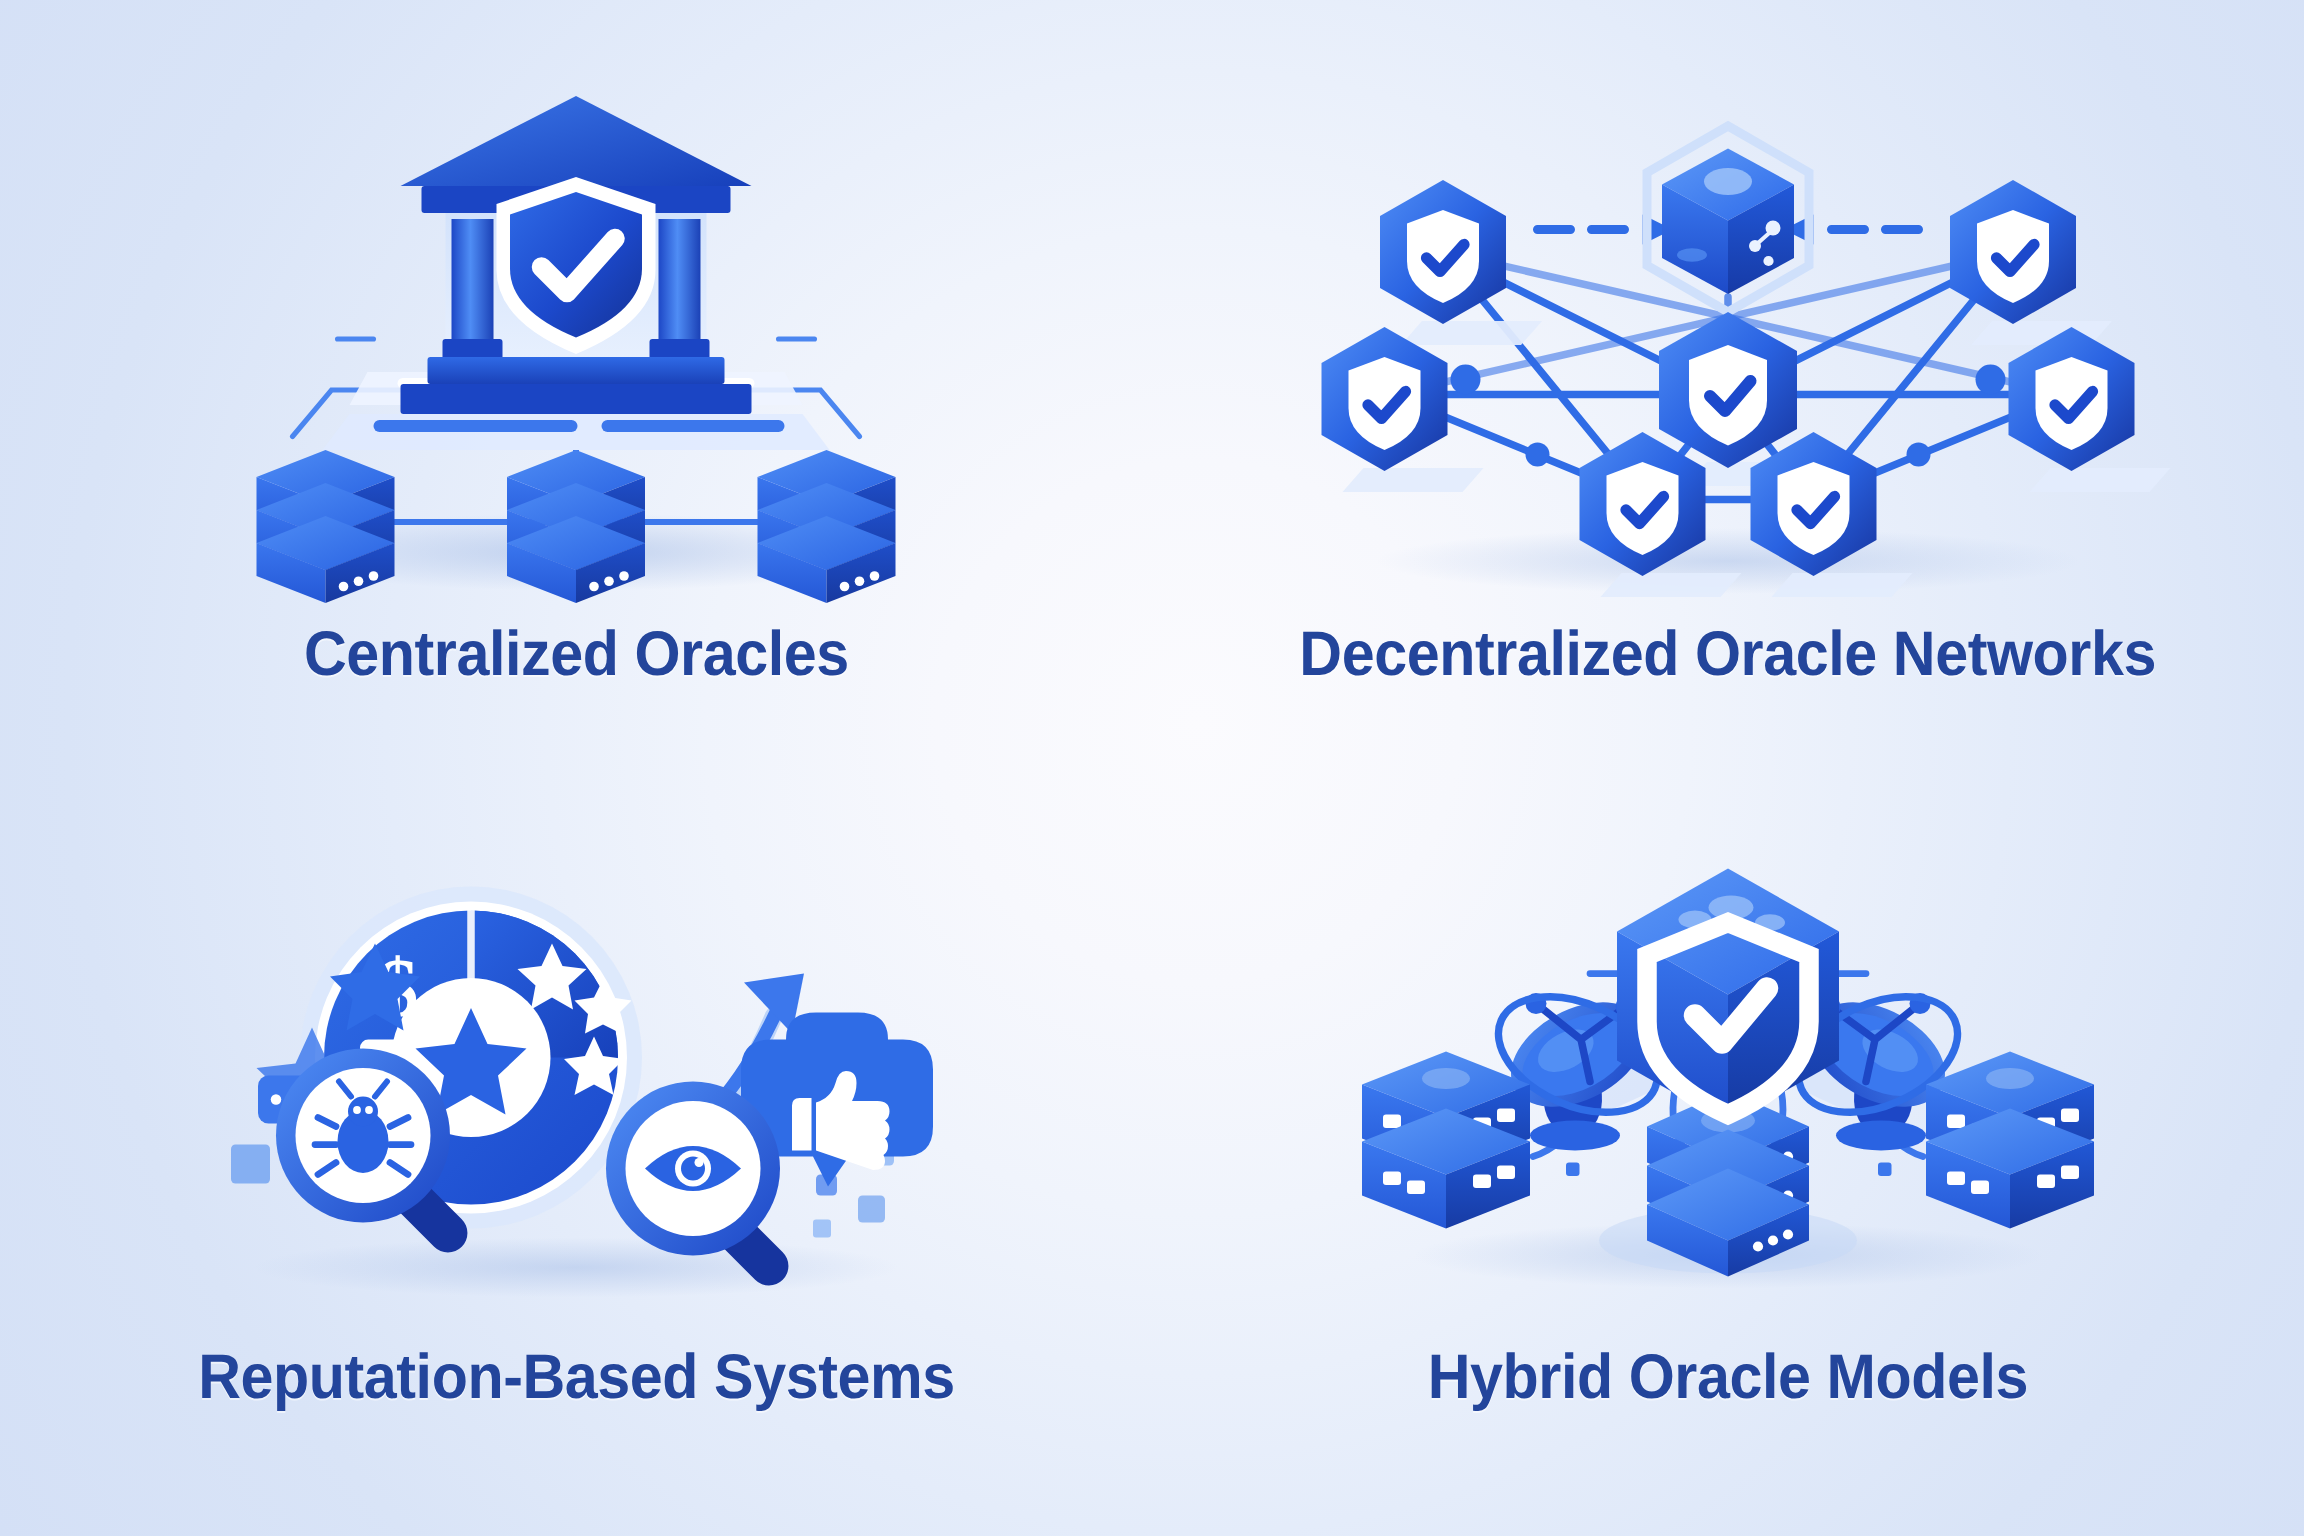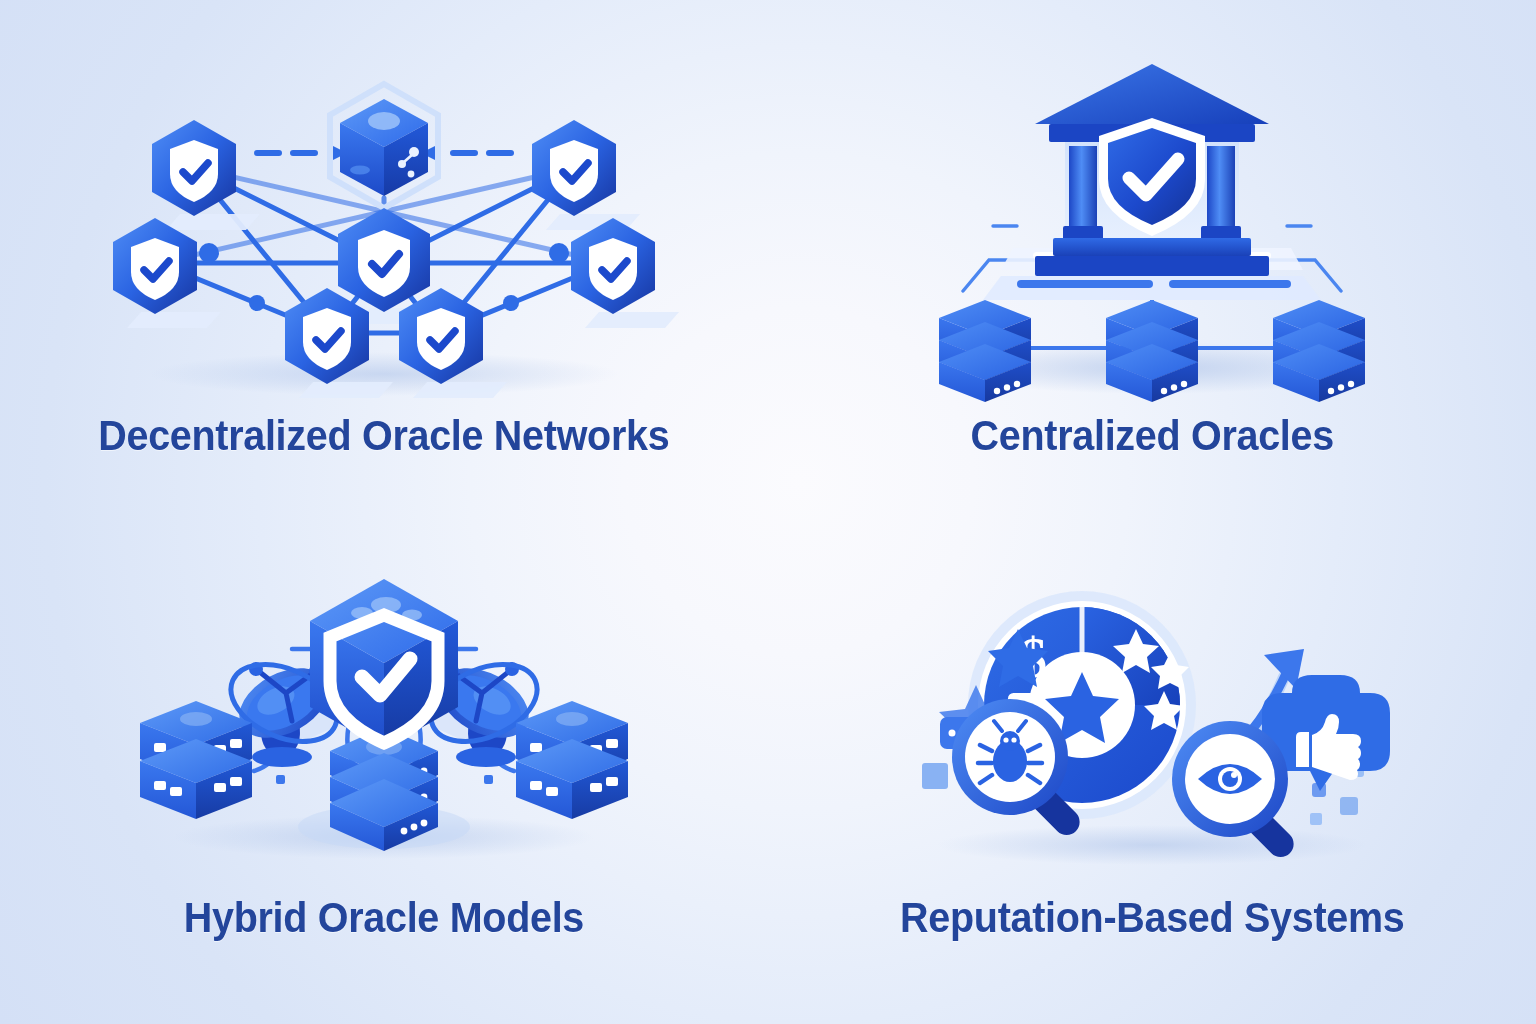--- a/index.html
+++ b/index.html
@@ -48,20 +48,201 @@
   .cell-bl .caption{margin-top:24px;}
   .cell-br .caption{margin-top:24px;}
   svg{display:block;overflow:visible;}
 </style>
 </head>
 <body>
 
 <div id="stage">
   <div class="grid">
 
+    <div class="cell cell-tl">
+      <div class="art">
+        <svg width="470" height="350" viewBox="0 0 470 350">
+          <defs>
+            <linearGradient id="roofG" x1="0" y1="0" x2="1" y2="1">
+              <stop offset="0" stop-color="#3b76e8"></stop>
+                <stop offset="1" stop-color="#1740bb"></stop>
+            </linearGradient>
+            <linearGradient id="bodyG" x1="0" y1="0" x2="0" y2="1">
+              <stop offset="0" stop-color="#cfe0fb"></stop>
+                <stop offset="1" stop-color="#e9f1fe"></stop>
+            </linearGradient>
+            <linearGradient id="colG" x1="0" y1="0" x2="1" y2="0">
+              <stop offset="0" stop-color="#1d47c6"></stop>
+                <stop offset=".45" stop-color="#4f8df5"></stop>
+                <stop offset="1" stop-color="#1b41b6"></stop>
+            </linearGradient>
+            <linearGradient id="shieldG" x1="0" y1="0" x2="1" y2="1">
+              <stop offset="0" stop-color="#2f6ae6"></stop>
+                <stop offset=".55" stop-color="#1c49cc"></stop>
+                <stop offset="1" stop-color="#143296"></stop>
+            </linearGradient>
+            <linearGradient id="stepG" x1="0" y1="0" x2="0" y2="1">
+              <stop offset="0" stop-color="#2f6ae6"></stop>
+                <stop offset="1" stop-color="#1a41b8"></stop>
+            </linearGradient>
+            <linearGradient id="srvTop" x1="0" y1="0" x2="1" y2="1">
+              <stop offset="0" stop-color="#4f8df5"></stop>
+                <stop offset="1" stop-color="#2a63e2"></stop>
+            </linearGradient>
+            <linearGradient id="srvLeft" x1="0" y1="0" x2="0" y2="1">
+              <stop offset="0" stop-color="#3a76ee"></stop>
+                <stop offset="1" stop-color="#2457d6"></stop>
+            </linearGradient>
+            <linearGradient id="srvRight" x1="0" y1="0" x2="0" y2="1">
+              <stop offset="0" stop-color="#1f4ec9"></stop>
+                <stop offset="1" stop-color="#17399f"></stop>
+            </linearGradient>
+            <radialGradient id="shadowG" cx="50%" cy="50%" r="50%">
+              <stop offset="0" stop-color="#9fb8e4" stop-opacity=".55"></stop>
+              <stop offset="1" stop-color="#9fb8e4" stop-opacity="0"></stop>
+            </radialGradient>
+          </defs>
+
+          <ellipse cx="235" cy="320" rx="215" ry="26" fill="url(#shadowG)"></ellipse>
+
+          <g stroke="#4b86f0" stroke-width="3.4" fill="none" stroke-linecap="round">
+            <path d="M118 212 L72 212 L46 243"></path>
+            <path d="M352 212 L398 212 L424 243"></path>
+            <path d="M100 178 L76 178"></path>
+            <path d="M370 178 L394 178"></path>
+          </g>
+
+          <g>
+            <path d="M84 228 L386 228 L404 252 L66 252 Z" fill="#dfeaff" opacity=".85"></path>
+            <path d="M96 200 L374 200 L386 222 L84 222 Z" fill="#eef4ff" opacity=".9"></path>
+            <rect x="116" y="204" width="110" height="7" rx="3.5" fill="#ffffff" opacity=".95"></rect>
+            <rect x="244" y="204" width="110" height="7" rx="3.5" fill="#ffffff" opacity=".95"></rect>
+            <rect x="100" y="232" width="136" height="8" rx="4" fill="#3c77ec"></rect>
+            <rect x="252" y="232" width="122" height="8" rx="4" fill="#3c77ec"></rect>
+          </g>
+
+          <rect x="148" y="74" width="174" height="128" fill="url(#bodyG)"></rect>
+
+          <path d="M235 16 L352 76 L118 76 Z" fill="url(#roofG)"></path>
+          <rect x="132" y="76" width="206" height="18" rx="2" fill="#1b45c4"></rect>
+
+          <g>
+            <rect x="152" y="98" width="28" height="82" fill="url(#colG)"></rect>
+            <rect x="146" y="178" width="40" height="14" rx="2" fill="#1b45c4"></rect>
+            <rect x="290" y="98" width="28" height="82" fill="url(#colG)"></rect>
+            <rect x="284" y="178" width="40" height="14" rx="2" fill="#1b45c4"></rect>
+          </g>
+
+          <g>
+            <path d="M235 70 L288 88 L288 132 Q288 166 235 188 Q182 166 182 132 L182 88 Z" fill="#ffffff"></path>
+            <path d="M235 80 L279 95 L279 131 Q279 159 235 177 Q191 159 191 131 L191 95 Z" fill="url(#shieldG)"></path>
+            <path d="M212 130 L229 147 L261 111" stroke="#ffffff" stroke-width="13" fill="none" stroke-linecap="round" stroke-linejoin="round"></path>
+          </g>
+
+          <g>
+            <rect x="136" y="190" width="198" height="18" rx="2" fill="url(#stepG)"></rect>
+            <rect x="118" y="208" width="234" height="20" rx="2" fill="#1b45c4"></rect>
+          </g>
+
+          <g stroke="#3c77ec" stroke-width="4" fill="none">
+            <path d="M235 252 L235 286"></path>
+            <path d="M100 300 L372 300"></path>
+          </g>
+
+          <g>
+            <g transform="translate(22,252)">
+              <g>
+                <path d="M0 18 L46 0 L92 18 L46 36 Z" fill="url(#srvTop)"></path>
+                <path d="M0 18 L46 36 L46 58 L0 40 Z" fill="url(#srvLeft)"></path>
+                <path d="M92 18 L46 36 L46 58 L92 40 Z" fill="url(#srvRight)"></path>
+                <circle cx="58" cy="47" r="3.2" fill="#fff"></circle>
+                  <circle cx="68" cy="43.5" r="3.2" fill="#fff"></circle>
+                  <circle cx="78" cy="40" r="3.2" fill="#fff"></circle>
+              </g>
+              <g transform="translate(0,22)">
+                <path d="M0 18 L46 0 L92 18 L46 36 Z" fill="url(#srvTop)"></path>
+                <path d="M0 18 L46 36 L46 58 L0 40 Z" fill="url(#srvLeft)"></path>
+                <path d="M92 18 L46 36 L46 58 L92 40 Z" fill="url(#srvRight)"></path>
+                <circle cx="58" cy="47" r="3.2" fill="#fff"></circle>
+                  <circle cx="68" cy="43.5" r="3.2" fill="#fff"></circle>
+                  <circle cx="78" cy="40" r="3.2" fill="#fff"></circle>
+              </g>
+              <g transform="translate(0,44)">
+                <path d="M0 18 L46 0 L92 18 L46 36 Z" fill="url(#srvTop)"></path>
+                <path d="M0 18 L46 36 L46 58 L0 40 Z" fill="url(#srvLeft)"></path>
+                <path d="M92 18 L46 36 L46 58 L92 40 Z" fill="url(#srvRight)"></path>
+                <circle cx="58" cy="47" r="3.2" fill="#fff"></circle>
+                  <circle cx="68" cy="43.5" r="3.2" fill="#fff"></circle>
+                  <circle cx="78" cy="40" r="3.2" fill="#fff"></circle>
+              </g>
+            </g>
+          </g>
+
+          <g>
+            <g transform="translate(189,252)">
+              <g>
+                <path d="M0 18 L46 0 L92 18 L46 36 Z" fill="url(#srvTop)"></path>
+                <path d="M0 18 L46 36 L46 58 L0 40 Z" fill="url(#srvLeft)"></path>
+                <path d="M92 18 L46 36 L46 58 L92 40 Z" fill="url(#srvRight)"></path>
+                <circle cx="58" cy="47" r="3.2" fill="#fff"></circle>
+                  <circle cx="68" cy="43.5" r="3.2" fill="#fff"></circle>
+                  <circle cx="78" cy="40" r="3.2" fill="#fff"></circle>
+              </g>
+              <g transform="translate(0,22)">
+                <path d="M0 18 L46 0 L92 18 L46 36 Z" fill="url(#srvTop)"></path>
+                <path d="M0 18 L46 36 L46 58 L0 40 Z" fill="url(#srvLeft)"></path>
+                <path d="M92 18 L46 36 L46 58 L92 40 Z" fill="url(#srvRight)"></path>
+                <circle cx="58" cy="47" r="3.2" fill="#fff"></circle>
+                  <circle cx="68" cy="43.5" r="3.2" fill="#fff"></circle>
+                  <circle cx="78" cy="40" r="3.2" fill="#fff"></circle>
+              </g>
+              <g transform="translate(0,44)">
+                <path d="M0 18 L46 0 L92 18 L46 36 Z" fill="url(#srvTop)"></path>
+                <path d="M0 18 L46 36 L46 58 L0 40 Z" fill="url(#srvLeft)"></path>
+                <path d="M92 18 L46 36 L46 58 L92 40 Z" fill="url(#srvRight)"></path>
+                <circle cx="58" cy="47" r="3.2" fill="#fff"></circle>
+                  <circle cx="68" cy="43.5" r="3.2" fill="#fff"></circle>
+                  <circle cx="78" cy="40" r="3.2" fill="#fff"></circle>
+              </g>
+            </g>
+          </g>
+
+          <g>
+            <g transform="translate(356,252)">
+              <g>
+                <path d="M0 18 L46 0 L92 18 L46 36 Z" fill="url(#srvTop)"></path>
+                <path d="M0 18 L46 36 L46 58 L0 40 Z" fill="url(#srvLeft)"></path>
+                <path d="M92 18 L46 36 L46 58 L92 40 Z" fill="url(#srvRight)"></path>
+                <circle cx="58" cy="47" r="3.2" fill="#fff"></circle>
+                  <circle cx="68" cy="43.5" r="3.2" fill="#fff"></circle>
+                  <circle cx="78" cy="40" r="3.2" fill="#fff"></circle>
+              </g>
+              <g transform="translate(0,22)">
+                <path d="M0 18 L46 0 L92 18 L46 36 Z" fill="url(#srvTop)"></path>
+                <path d="M0 18 L46 36 L46 58 L0 40 Z" fill="url(#srvLeft)"></path>
+                <path d="M92 18 L46 36 L46 58 L92 40 Z" fill="url(#srvRight)"></path>
+                <circle cx="58" cy="47" r="3.2" fill="#fff"></circle>
+                  <circle cx="68" cy="43.5" r="3.2" fill="#fff"></circle>
+                  <circle cx="78" cy="40" r="3.2" fill="#fff"></circle>
+              </g>
+              <g transform="translate(0,44)">
+                <path d="M0 18 L46 0 L92 18 L46 36 Z" fill="url(#srvTop)"></path>
+                <path d="M0 18 L46 36 L46 58 L0 40 Z" fill="url(#srvLeft)"></path>
+                <path d="M92 18 L46 36 L46 58 L92 40 Z" fill="url(#srvRight)"></path>
+                <circle cx="58" cy="47" r="3.2" fill="#fff"></circle>
+                  <circle cx="68" cy="43.5" r="3.2" fill="#fff"></circle>
+                  <circle cx="78" cy="40" r="3.2" fill="#fff"></circle>
+              </g>
+            </g>
+          </g>
+        </svg>
+      </div>
+      <div class="caption">Centralized Oracles</div>
+    </div>
+
     <div class="cell cell-tr">
       <div class="art">
         <svg width="570" height="350" viewBox="0 0 570 350">
           <defs>
             <linearGradient id="hexG" x1="0" y1="0" x2="1" y2="1">
               <stop offset="0" stop-color="#4f8df5"></stop>
                 <stop offset=".5" stop-color="#2a63e2"></stop>
                 <stop offset="1" stop-color="#16349e"></stop>
             </linearGradient>
             <linearGradient id="cubeTop" x1="0" y1="0" x2="1" y2="1">
@@ -172,199 +353,136 @@
             <path d="M-14 46 L66 46 L52 62 L-28 62 Z" fill="#e3ecfd" opacity=".95"></path>
             <path d="M0 -48 L42 -24 L42 24 L0 48 L-42 24 L-42 -24 Z" fill="url(#hexG)"></path>
             <path d="M0 -28 L24 -19 L24 6 Q24 24 0 34 Q-24 24 -24 6 L-24 -19 Z" fill="#ffffff"></path>
             <path d="M-11 4 L-2 13 L14 -5" stroke="#1c49cc" stroke-width="7.5" fill="none" stroke-linecap="round" stroke-linejoin="round"></path>
           </g>
         </svg>
       </div>
       <div class="caption">Decentralized Oracle Networks</div>
     </div>
 
-    <div class="cell cell-tl">
+    <div class="cell cell-bl">
       <div class="art">
-        <svg width="470" height="350" viewBox="0 0 470 350">
+        <svg width="520" height="320" viewBox="0 0 520 320">
           <defs>
-            <linearGradient id="roofG" x1="0" y1="0" x2="1" y2="1">
-              <stop offset="0" stop-color="#3b76e8"></stop>
-                <stop offset="1" stop-color="#1740bb"></stop>
-            </linearGradient>
-            <linearGradient id="bodyG" x1="0" y1="0" x2="0" y2="1">
-              <stop offset="0" stop-color="#cfe0fb"></stop>
-                <stop offset="1" stop-color="#e9f1fe"></stop>
-            </linearGradient>
-            <linearGradient id="colG" x1="0" y1="0" x2="1" y2="0">
-              <stop offset="0" stop-color="#1d47c6"></stop>
-                <stop offset=".45" stop-color="#4f8df5"></stop>
-                <stop offset="1" stop-color="#1b41b6"></stop>
-            </linearGradient>
-            <linearGradient id="shieldG" x1="0" y1="0" x2="1" y2="1">
-              <stop offset="0" stop-color="#2f6ae6"></stop>
-                <stop offset=".55" stop-color="#1c49cc"></stop>
-                <stop offset="1" stop-color="#143296"></stop>
-            </linearGradient>
-            <linearGradient id="stepG" x1="0" y1="0" x2="0" y2="1">
-              <stop offset="0" stop-color="#2f6ae6"></stop>
-                <stop offset="1" stop-color="#1a41b8"></stop>
-            </linearGradient>
-            <linearGradient id="srvTop" x1="0" y1="0" x2="1" y2="1">
+            <linearGradient id="dialG" x1="0" y1="0" x2="1" y2="1">
+              <stop offset="0" stop-color="#2f6ce6"></stop>
+                <stop offset="1" stop-color="#1b49cc"></stop>
+            </linearGradient>
+            <linearGradient id="dialG2" x1="0" y1="0" x2="1" y2="1">
+              <stop offset="0" stop-color="#2a63e2"></stop>
+                <stop offset="1" stop-color="#1741bb"></stop>
+            </linearGradient>
+            <linearGradient id="lensRim" x1="0" y1="0" x2="1" y2="1">
               <stop offset="0" stop-color="#4f8df5"></stop>
-                <stop offset="1" stop-color="#2a63e2"></stop>
-            </linearGradient>
-            <linearGradient id="srvLeft" x1="0" y1="0" x2="0" y2="1">
-              <stop offset="0" stop-color="#3a76ee"></stop>
-                <stop offset="1" stop-color="#2457d6"></stop>
-            </linearGradient>
-            <linearGradient id="srvRight" x1="0" y1="0" x2="0" y2="1">
-              <stop offset="0" stop-color="#1f4ec9"></stop>
-                <stop offset="1" stop-color="#17399f"></stop>
-            </linearGradient>
-            <radialGradient id="shadowG" cx="50%" cy="50%" r="50%">
-              <stop offset="0" stop-color="#9fb8e4" stop-opacity=".55"></stop>
+                <stop offset="1" stop-color="#1d47c6"></stop>
+            </linearGradient>
+            <radialGradient id="shadowG3" cx="50%" cy="50%" r="50%">
+              <stop offset="0" stop-color="#9fb8e4" stop-opacity=".45"></stop>
               <stop offset="1" stop-color="#9fb8e4" stop-opacity="0"></stop>
             </radialGradient>
           </defs>
 
-          <ellipse cx="235" cy="320" rx="215" ry="26" fill="url(#shadowG)"></ellipse>
-
-          <g stroke="#4b86f0" stroke-width="3.4" fill="none" stroke-linecap="round">
-            <path d="M118 212 L72 212 L46 243"></path>
-            <path d="M352 212 L398 212 L424 243"></path>
-            <path d="M100 178 L76 178"></path>
-            <path d="M370 178 L394 178"></path>
-          </g>
-
-          <g>
-            <path d="M84 228 L386 228 L404 252 L66 252 Z" fill="#dfeaff" opacity=".85"></path>
-            <path d="M96 200 L374 200 L386 222 L84 222 Z" fill="#eef4ff" opacity=".9"></path>
-            <rect x="116" y="204" width="110" height="7" rx="3.5" fill="#ffffff" opacity=".95"></rect>
-            <rect x="244" y="204" width="110" height="7" rx="3.5" fill="#ffffff" opacity=".95"></rect>
-            <rect x="100" y="232" width="136" height="8" rx="4" fill="#3c77ec"></rect>
-            <rect x="252" y="232" width="122" height="8" rx="4" fill="#3c77ec"></rect>
-          </g>
-
-          <rect x="148" y="74" width="174" height="128" fill="url(#bodyG)"></rect>
-
-          <path d="M235 16 L352 76 L118 76 Z" fill="url(#roofG)"></path>
-          <rect x="132" y="76" width="206" height="18" rx="2" fill="#1b45c4"></rect>
-
-          <g>
-            <rect x="152" y="98" width="28" height="82" fill="url(#colG)"></rect>
-            <rect x="146" y="178" width="40" height="14" rx="2" fill="#1b45c4"></rect>
-            <rect x="290" y="98" width="28" height="82" fill="url(#colG)"></rect>
-            <rect x="284" y="178" width="40" height="14" rx="2" fill="#1b45c4"></rect>
-          </g>
-
-          <g>
-            <path d="M235 70 L288 88 L288 132 Q288 166 235 188 Q182 166 182 132 L182 88 Z" fill="#ffffff"></path>
-            <path d="M235 80 L279 95 L279 131 Q279 159 235 177 Q191 159 191 131 L191 95 Z" fill="url(#shieldG)"></path>
-            <path d="M212 130 L229 147 L261 111" stroke="#ffffff" stroke-width="13" fill="none" stroke-linecap="round" stroke-linejoin="round"></path>
-          </g>
-
-          <g>
-            <rect x="136" y="190" width="198" height="18" rx="2" fill="url(#stepG)"></rect>
-            <rect x="118" y="208" width="234" height="20" rx="2" fill="#1b45c4"></rect>
-          </g>
-
-          <g stroke="#3c77ec" stroke-width="4" fill="none">
-            <path d="M235 252 L235 286"></path>
-            <path d="M100 300 L372 300"></path>
-          </g>
-
-          <g>
-            <g transform="translate(22,252)">
-              <g>
-                <path d="M0 18 L46 0 L92 18 L46 36 Z" fill="url(#srvTop)"></path>
-                <path d="M0 18 L46 36 L46 58 L0 40 Z" fill="url(#srvLeft)"></path>
-                <path d="M92 18 L46 36 L46 58 L92 40 Z" fill="url(#srvRight)"></path>
-                <circle cx="58" cy="47" r="3.2" fill="#fff"></circle>
-                  <circle cx="68" cy="43.5" r="3.2" fill="#fff"></circle>
-                  <circle cx="78" cy="40" r="3.2" fill="#fff"></circle>
-              </g>
-              <g transform="translate(0,22)">
-                <path d="M0 18 L46 0 L92 18 L46 36 Z" fill="url(#srvTop)"></path>
-                <path d="M0 18 L46 36 L46 58 L0 40 Z" fill="url(#srvLeft)"></path>
-                <path d="M92 18 L46 36 L46 58 L92 40 Z" fill="url(#srvRight)"></path>
-                <circle cx="58" cy="47" r="3.2" fill="#fff"></circle>
-                  <circle cx="68" cy="43.5" r="3.2" fill="#fff"></circle>
-                  <circle cx="78" cy="40" r="3.2" fill="#fff"></circle>
-              </g>
-              <g transform="translate(0,44)">
-                <path d="M0 18 L46 0 L92 18 L46 36 Z" fill="url(#srvTop)"></path>
-                <path d="M0 18 L46 36 L46 58 L0 40 Z" fill="url(#srvLeft)"></path>
-                <path d="M92 18 L46 36 L46 58 L92 40 Z" fill="url(#srvRight)"></path>
-                <circle cx="58" cy="47" r="3.2" fill="#fff"></circle>
-                  <circle cx="68" cy="43.5" r="3.2" fill="#fff"></circle>
-                  <circle cx="78" cy="40" r="3.2" fill="#fff"></circle>
-              </g>
-            </g>
-          </g>
-
-          <g>
-            <g transform="translate(189,252)">
-              <g>
-                <path d="M0 18 L46 0 L92 18 L46 36 Z" fill="url(#srvTop)"></path>
-                <path d="M0 18 L46 36 L46 58 L0 40 Z" fill="url(#srvLeft)"></path>
-                <path d="M92 18 L46 36 L46 58 L92 40 Z" fill="url(#srvRight)"></path>
-                <circle cx="58" cy="47" r="3.2" fill="#fff"></circle>
-                  <circle cx="68" cy="43.5" r="3.2" fill="#fff"></circle>
-                  <circle cx="78" cy="40" r="3.2" fill="#fff"></circle>
-              </g>
-              <g transform="translate(0,22)">
-                <path d="M0 18 L46 0 L92 18 L46 36 Z" fill="url(#srvTop)"></path>
-                <path d="M0 18 L46 36 L46 58 L0 40 Z" fill="url(#srvLeft)"></path>
-                <path d="M92 18 L46 36 L46 58 L92 40 Z" fill="url(#srvRight)"></path>
-                <circle cx="58" cy="47" r="3.2" fill="#fff"></circle>
-                  <circle cx="68" cy="43.5" r="3.2" fill="#fff"></circle>
-                  <circle cx="78" cy="40" r="3.2" fill="#fff"></circle>
-              </g>
-              <g transform="translate(0,44)">
-                <path d="M0 18 L46 0 L92 18 L46 36 Z" fill="url(#srvTop)"></path>
-                <path d="M0 18 L46 36 L46 58 L0 40 Z" fill="url(#srvLeft)"></path>
-                <path d="M92 18 L46 36 L46 58 L92 40 Z" fill="url(#srvRight)"></path>
-                <circle cx="58" cy="47" r="3.2" fill="#fff"></circle>
-                  <circle cx="68" cy="43.5" r="3.2" fill="#fff"></circle>
-                  <circle cx="78" cy="40" r="3.2" fill="#fff"></circle>
-              </g>
-            </g>
-          </g>
-
-          <g>
-            <g transform="translate(356,252)">
-              <g>
-                <path d="M0 18 L46 0 L92 18 L46 36 Z" fill="url(#srvTop)"></path>
-                <path d="M0 18 L46 36 L46 58 L0 40 Z" fill="url(#srvLeft)"></path>
-                <path d="M92 18 L46 36 L46 58 L92 40 Z" fill="url(#srvRight)"></path>
-                <circle cx="58" cy="47" r="3.2" fill="#fff"></circle>
-                  <circle cx="68" cy="43.5" r="3.2" fill="#fff"></circle>
-                  <circle cx="78" cy="40" r="3.2" fill="#fff"></circle>
-              </g>
-              <g transform="translate(0,22)">
-                <path d="M0 18 L46 0 L92 18 L46 36 Z" fill="url(#srvTop)"></path>
-                <path d="M0 18 L46 36 L46 58 L0 40 Z" fill="url(#srvLeft)"></path>
-                <path d="M92 18 L46 36 L46 58 L92 40 Z" fill="url(#srvRight)"></path>
-                <circle cx="58" cy="47" r="3.2" fill="#fff"></circle>
-                  <circle cx="68" cy="43.5" r="3.2" fill="#fff"></circle>
-                  <circle cx="78" cy="40" r="3.2" fill="#fff"></circle>
-              </g>
-              <g transform="translate(0,44)">
-                <path d="M0 18 L46 0 L92 18 L46 36 Z" fill="url(#srvTop)"></path>
-                <path d="M0 18 L46 36 L46 58 L0 40 Z" fill="url(#srvLeft)"></path>
-                <path d="M92 18 L46 36 L46 58 L92 40 Z" fill="url(#srvRight)"></path>
-                <circle cx="58" cy="47" r="3.2" fill="#fff"></circle>
-                  <circle cx="68" cy="43.5" r="3.2" fill="#fff"></circle>
-                  <circle cx="78" cy="40" r="3.2" fill="#fff"></circle>
-              </g>
+          <ellipse cx="260" cy="300" rx="215" ry="20" fill="url(#shadowG3)"></ellipse>
+
+          <g>
+            <path d="M296 238 Q352 226 392 132" stroke="#bdd4f8" stroke-width="12" fill="none" stroke-linecap="round"></path>
+            <path d="M300 226 Q356 214 398 120" stroke="#3c77ec" stroke-width="9" fill="none" stroke-linecap="round"></path>
+            <path d="M372 110 L412 104 L404 144 Z" fill="#3c77ec"></path>
+          </g>
+
+          <g>
+            <circle cx="190" cy="160" r="114" fill="#dce8fc" opacity=".9"></circle>
+            <circle cx="190" cy="160" r="104" fill="#ffffff"></circle>
+            <circle cx="190" cy="160" r="98" fill="url(#dialG)"></circle>
+            <path d="M190 62 A98 98 0 0 1 288 160 L190 160 Z" fill="url(#dialG2)"></path>
+            <line x1="190" y1="60" x2="190" y2="160" stroke="#ffffff" stroke-width="5" opacity=".9"></line>
+
+            <g>
+              <text x="141" y="132" fill="#ffffff" font-size="56" font-weight="bold" font-family="'Liberation Serif', serif" text-anchor="middle">$</text>
+            </g>
+
+            <g fill="#ffffff">
+              <rect x="116" y="148" width="66" height="11" rx="5.5"></rect>
+              <rect x="116" y="170" width="66" height="11" rx="5.5"></rect>
+              <rect x="120" y="192" width="54" height="11" rx="5.5" opacity=".9"></rect>
+            </g>
+
+            <g fill="#ffffff">
+              <path d="M244 84 l7 15 16 2 -12 11 3 16 -14 -8 -14 8 3 -16 -12 -11 16 -2 z"></path>
+              <path d="M278 108 l6 12 13 2 -9 9 2 13 -12 -6 -12 6 2 -13 -9 -9 13 -2 z"></path>
+              <path d="M272 146 l6 13 14 2 -10 10 3 14 -13 -7 -13 7 3 -14 -10 -10 14 -2 z"></path>
+            </g>
+
+            <g>
+              <circle cx="190" cy="160" r="53" fill="#ffffff"></circle>
+              <path d="M190 127 l11 24 26 3 -19 18 5 26 -23 -13 -23 13 5 -26 -19 -18 26 -3 z" fill="#2a63e2"></path>
+            </g>
+          </g>
+
+          <g>
+            <path d="M84 140 l11 24 26 3 -19 18 5 26 -23 -13 -23 13 5 -26 -19 -18 26 -3 z" fill="#3c77ec" opacity=".82"></path>
+            <path d="M126 84 l9 19 21 3 -15 15 4 21 -19 -11 -19 11 4 -21 -15 -15 21 -3 z" fill="#2f6ce6"></path>
+          </g>
+
+          <g>
+            <rect x="48" y="172" width="38" height="32" rx="7" fill="#3c77ec"></rect>
+            <circle cx="60" cy="188" r="3.5" fill="#ffffff"></circle>
+            <circle cx="70" cy="188" r="3.5" fill="#ffffff"></circle>
+          </g>
+
+          <g>
+            <rect x="30" y="218" width="26" height="26" rx="3" fill="#6fa1f0" opacity=".8"></rect>
+            <rect x="424" y="196" width="20" height="20" rx="3" fill="#6fa1f0" opacity=".75"></rect>
+            <rect x="456" y="216" width="16" height="16" rx="3" fill="#8ab4f5" opacity=".8"></rect>
+            <rect x="420" y="238" width="14" height="14" rx="3" fill="#3c77ec" opacity=".7"></rect>
+            <rect x="448" y="252" width="18" height="18" rx="3" fill="#6fa1f0" opacity=".7"></rect>
+            <rect x="418" y="268" width="12" height="12" rx="2" fill="#8ab4f5" opacity=".75"></rect>
+          </g>
+
+          <g>
+            <path d="M370 168 q0-20 20-20 h10 q0-18 20-18 h28 q20 0 20 18 h10 q20 0 20 20 v38
+                     q0 20-20 20 h-36 l-14 20 -10-20 h-28 q-20 0-20-20 z" fill="#2f6ce6"></path>
+            <path d="M404 222 v-30 q0-5 5-5 h8 v35 z" fill="#ffffff"></path>
+            <path d="M420 222 v-32 q10-3 13-13 2-8 7-8 7 0 7 8 0 6-3 12 h17 q8 0 8 7 0 4-3 6 3 2 3 6
+                     0 4-3 6 2 2 2 5 0 4-3 6 1 2 1 4 0 6-8 6 z" fill="#ffffff"></path>
+          </g>
+
+          <g>
+            <rect x="152" y="236" width="58" height="26" rx="13" fill="#16349e" transform="rotate(45 152 236)"></rect>
+            <circle cx="118" cy="212" r="58" fill="url(#lensRim)"></circle>
+            <circle cx="118" cy="212" r="45" fill="#ffffff"></circle>
+            <g fill="#2a63e2">
+              <ellipse cx="118" cy="216" rx="17" ry="21"></ellipse>
+              <circle cx="118" cy="196" r="10"></circle>
+              <circle cx="114" cy="195" r="2.6" fill="#ffffff"></circle>
+              <circle cx="122" cy="195" r="2.6" fill="#ffffff"></circle>
+              <path d="M110 186 L102 176 M126 186 L134 176" stroke="#2a63e2" stroke-width="4" stroke-linecap="round"></path>
+              <path d="M100 206 L88 200 M100 218 L86 218 M100 230 L88 238" stroke="#2a63e2" stroke-width="4.5" stroke-linecap="round"></path>
+              <path d="M136 206 L148 200 M136 218 L150 218 M136 230 L148 238" stroke="#2a63e2" stroke-width="4.5" stroke-linecap="round"></path>
+            </g>
+          </g>
+
+          <g>
+            <rect x="366" y="258" width="58" height="26" rx="13" fill="#16349e" transform="rotate(45 366 258)"></rect>
+            <circle cx="338" cy="234" r="58" fill="url(#lensRim)"></circle>
+            <circle cx="338" cy="234" r="45" fill="#ffffff"></circle>
+            <g>
+              <path d="M306 234 q32-30 64 0 -32 30 -64 0 z" fill="#2a63e2"></path>
+              <circle cx="338" cy="234" r="12" fill="#ffffff"></circle>
+              <circle cx="338" cy="234" r="8" fill="#2a63e2"></circle>
+              <circle cx="342" cy="230" r="3" fill="#ffffff"></circle>
             </g>
           </g>
         </svg>
       </div>
-      <div class="caption">Centralized Oracles</div>
+      <div class="caption">Reputation-Based Systems</div>
     </div>
 
     <div class="cell cell-br">
       <div class="art">
         <svg width="520" height="320" viewBox="0 0 520 320">
           <defs>
             <linearGradient id="hcTop" x1="0" y1="0" x2="1" y2="1">
               <stop offset="0" stop-color="#5d99f7"></stop>
                 <stop offset="1" stop-color="#2e6ae9"></stop>
             </linearGradient>
@@ -542,132 +660,14 @@
               <ellipse cx="28" cy="-42" rx="10" ry="5.5"></ellipse>
             </g>
             <path d="M0 -42 L54 -20 L54 24 Q54 62 0 86 Q-54 62 -54 24 L-54 -20 Z" fill="none" stroke="#ffffff" stroke-width="13"></path>
             <path d="M-22 20 L-4 38 L26 2" stroke="#ffffff" stroke-width="15" fill="none" stroke-linecap="round" stroke-linejoin="round"></path>
           </g>
         </svg>
       </div>
       <div class="caption">Hybrid Oracle Models</div>
     </div>
 
-    <div class="cell cell-bl">
-      <div class="art">
-        <svg width="520" height="320" viewBox="0 0 520 320">
-          <defs>
-            <linearGradient id="dialG" x1="0" y1="0" x2="1" y2="1">
-              <stop offset="0" stop-color="#2f6ce6"></stop>
-                <stop offset="1" stop-color="#1b49cc"></stop>
-            </linearGradient>
-            <linearGradient id="dialG2" x1="0" y1="0" x2="1" y2="1">
-              <stop offset="0" stop-color="#2a63e2"></stop>
-                <stop offset="1" stop-color="#1741bb"></stop>
-            </linearGradient>
-            <linearGradient id="lensRim" x1="0" y1="0" x2="1" y2="1">
-              <stop offset="0" stop-color="#4f8df5"></stop>
-                <stop offset="1" stop-color="#1d47c6"></stop>
-            </linearGradient>
-            <radialGradient id="shadowG3" cx="50%" cy="50%" r="50%">
-              <stop offset="0" stop-color="#9fb8e4" stop-opacity=".45"></stop>
-              <stop offset="1" stop-color="#9fb8e4" stop-opacity="0"></stop>
-            </radialGradient>
-          </defs>
-
-          <ellipse cx="260" cy="300" rx="215" ry="20" fill="url(#shadowG3)"></ellipse>
-
-          <g>
-            <path d="M296 238 Q352 226 392 132" stroke="#bdd4f8" stroke-width="12" fill="none" stroke-linecap="round"></path>
-            <path d="M300 226 Q356 214 398 120" stroke="#3c77ec" stroke-width="9" fill="none" stroke-linecap="round"></path>
-            <path d="M372 110 L412 104 L404 144 Z" fill="#3c77ec"></path>
-          </g>
-
-          <g>
-            <circle cx="190" cy="160" r="114" fill="#dce8fc" opacity=".9"></circle>
-            <circle cx="190" cy="160" r="104" fill="#ffffff"></circle>
-            <circle cx="190" cy="160" r="98" fill="url(#dialG)"></circle>
-            <path d="M190 62 A98 98 0 0 1 288 160 L190 160 Z" fill="url(#dialG2)"></path>
-            <line x1="190" y1="60" x2="190" y2="160" stroke="#ffffff" stroke-width="5" opacity=".9"></line>
-
-            <g>
-              <text x="141" y="132" fill="#ffffff" font-size="56" font-weight="bold" font-family="'Liberation Serif', serif" text-anchor="middle">$</text>
-            </g>
-
-            <g fill="#ffffff">
-              <rect x="116" y="148" width="66" height="11" rx="5.5"></rect>
-              <rect x="116" y="170" width="66" height="11" rx="5.5"></rect>
-              <rect x="120" y="192" width="54" height="11" rx="5.5" opacity=".9"></rect>
-            </g>
-
-            <g fill="#ffffff">
-              <path d="M244 84 l7 15 16 2 -12 11 3 16 -14 -8 -14 8 3 -16 -12 -11 16 -2 z"></path>
-              <path d="M278 108 l6 12 13 2 -9 9 2 13 -12 -6 -12 6 2 -13 -9 -9 13 -2 z"></path>
-              <path d="M272 146 l6 13 14 2 -10 10 3 14 -13 -7 -13 7 3 -14 -10 -10 14 -2 z"></path>
-            </g>
-
-            <g>
-              <circle cx="190" cy="160" r="53" fill="#ffffff"></circle>
-              <path d="M190 127 l11 24 26 3 -19 18 5 26 -23 -13 -23 13 5 -26 -19 -18 26 -3 z" fill="#2a63e2"></path>
-            </g>
-          </g>
-
-          <g>
-            <path d="M84 140 l11 24 26 3 -19 18 5 26 -23 -13 -23 13 5 -26 -19 -18 26 -3 z" fill="#3c77ec" opacity=".82"></path>
-            <path d="M126 84 l9 19 21 3 -15 15 4 21 -19 -11 -19 11 4 -21 -15 -15 21 -3 z" fill="#2f6ce6"></path>
-          </g>
-
-          <g>
-            <rect x="48" y="172" width="38" height="32" rx="7" fill="#3c77ec"></rect>
-            <circle cx="60" cy="188" r="3.5" fill="#ffffff"></circle>
-            <circle cx="70" cy="188" r="3.5" fill="#ffffff"></circle>
-          </g>
-
-          <g>
-            <rect x="30" y="218" width="26" height="26" rx="3" fill="#6fa1f0" opacity=".8"></rect>
-            <rect x="424" y="196" width="20" height="20" rx="3" fill="#6fa1f0" opacity=".75"></rect>
-            <rect x="456" y="216" width="16" height="16" rx="3" fill="#8ab4f5" opacity=".8"></rect>
-            <rect x="420" y="238" width="14" height="14" rx="3" fill="#3c77ec" opacity=".7"></rect>
-            <rect x="448" y="252" width="18" height="18" rx="3" fill="#6fa1f0" opacity=".7"></rect>
-            <rect x="418" y="268" width="12" height="12" rx="2" fill="#8ab4f5" opacity=".75"></rect>
-          </g>
-
-          <g>
-            <path d="M370 168 q0-20 20-20 h10 q0-18 20-18 h28 q20 0 20 18 h10 q20 0 20 20 v38
-                     q0 20-20 20 h-36 l-14 20 -10-20 h-28 q-20 0-20-20 z" fill="#2f6ce6"></path>
-            <path d="M404 222 v-30 q0-5 5-5 h8 v35 z" fill="#ffffff"></path>
-            <path d="M420 222 v-32 q10-3 13-13 2-8 7-8 7 0 7 8 0 6-3 12 h17 q8 0 8 7 0 4-3 6 3 2 3 6
-                     0 4-3 6 2 2 2 5 0 4-3 6 1 2 1 4 0 6-8 6 z" fill="#ffffff"></path>
-          </g>
-
-          <g>
-            <rect x="152" y="236" width="58" height="26" rx="13" fill="#16349e" transform="rotate(45 152 236)"></rect>
-            <circle cx="118" cy="212" r="58" fill="url(#lensRim)"></circle>
-            <circle cx="118" cy="212" r="45" fill="#ffffff"></circle>
-            <g fill="#2a63e2">
-              <ellipse cx="118" cy="216" rx="17" ry="21"></ellipse>
-              <circle cx="118" cy="196" r="10"></circle>
-              <circle cx="114" cy="195" r="2.6" fill="#ffffff"></circle>
-              <circle cx="122" cy="195" r="2.6" fill="#ffffff"></circle>
-              <path d="M110 186 L102 176 M126 186 L134 176" stroke="#2a63e2" stroke-width="4" stroke-linecap="round"></path>
-              <path d="M100 206 L88 200 M100 218 L86 218 M100 230 L88 238" stroke="#2a63e2" stroke-width="4.5" stroke-linecap="round"></path>
-              <path d="M136 206 L148 200 M136 218 L150 218 M136 230 L148 238" stroke="#2a63e2" stroke-width="4.5" stroke-linecap="round"></path>
-            </g>
-          </g>
-
-          <g>
-            <rect x="366" y="258" width="58" height="26" rx="13" fill="#16349e" transform="rotate(45 366 258)"></rect>
-            <circle cx="338" cy="234" r="58" fill="url(#lensRim)"></circle>
-            <circle cx="338" cy="234" r="45" fill="#ffffff"></circle>
-            <g>
-              <path d="M306 234 q32-30 64 0 -32 30 -64 0 z" fill="#2a63e2"></path>
-              <circle cx="338" cy="234" r="12" fill="#ffffff"></circle>
-              <circle cx="338" cy="234" r="8" fill="#2a63e2"></circle>
-              <circle cx="342" cy="230" r="3" fill="#ffffff"></circle>
-            </g>
-          </g>
-        </svg>
-      </div>
-      <div class="caption">Reputation-Based Systems</div>
-    </div>
-
   </div>
 </div>
 
 </body></html>

